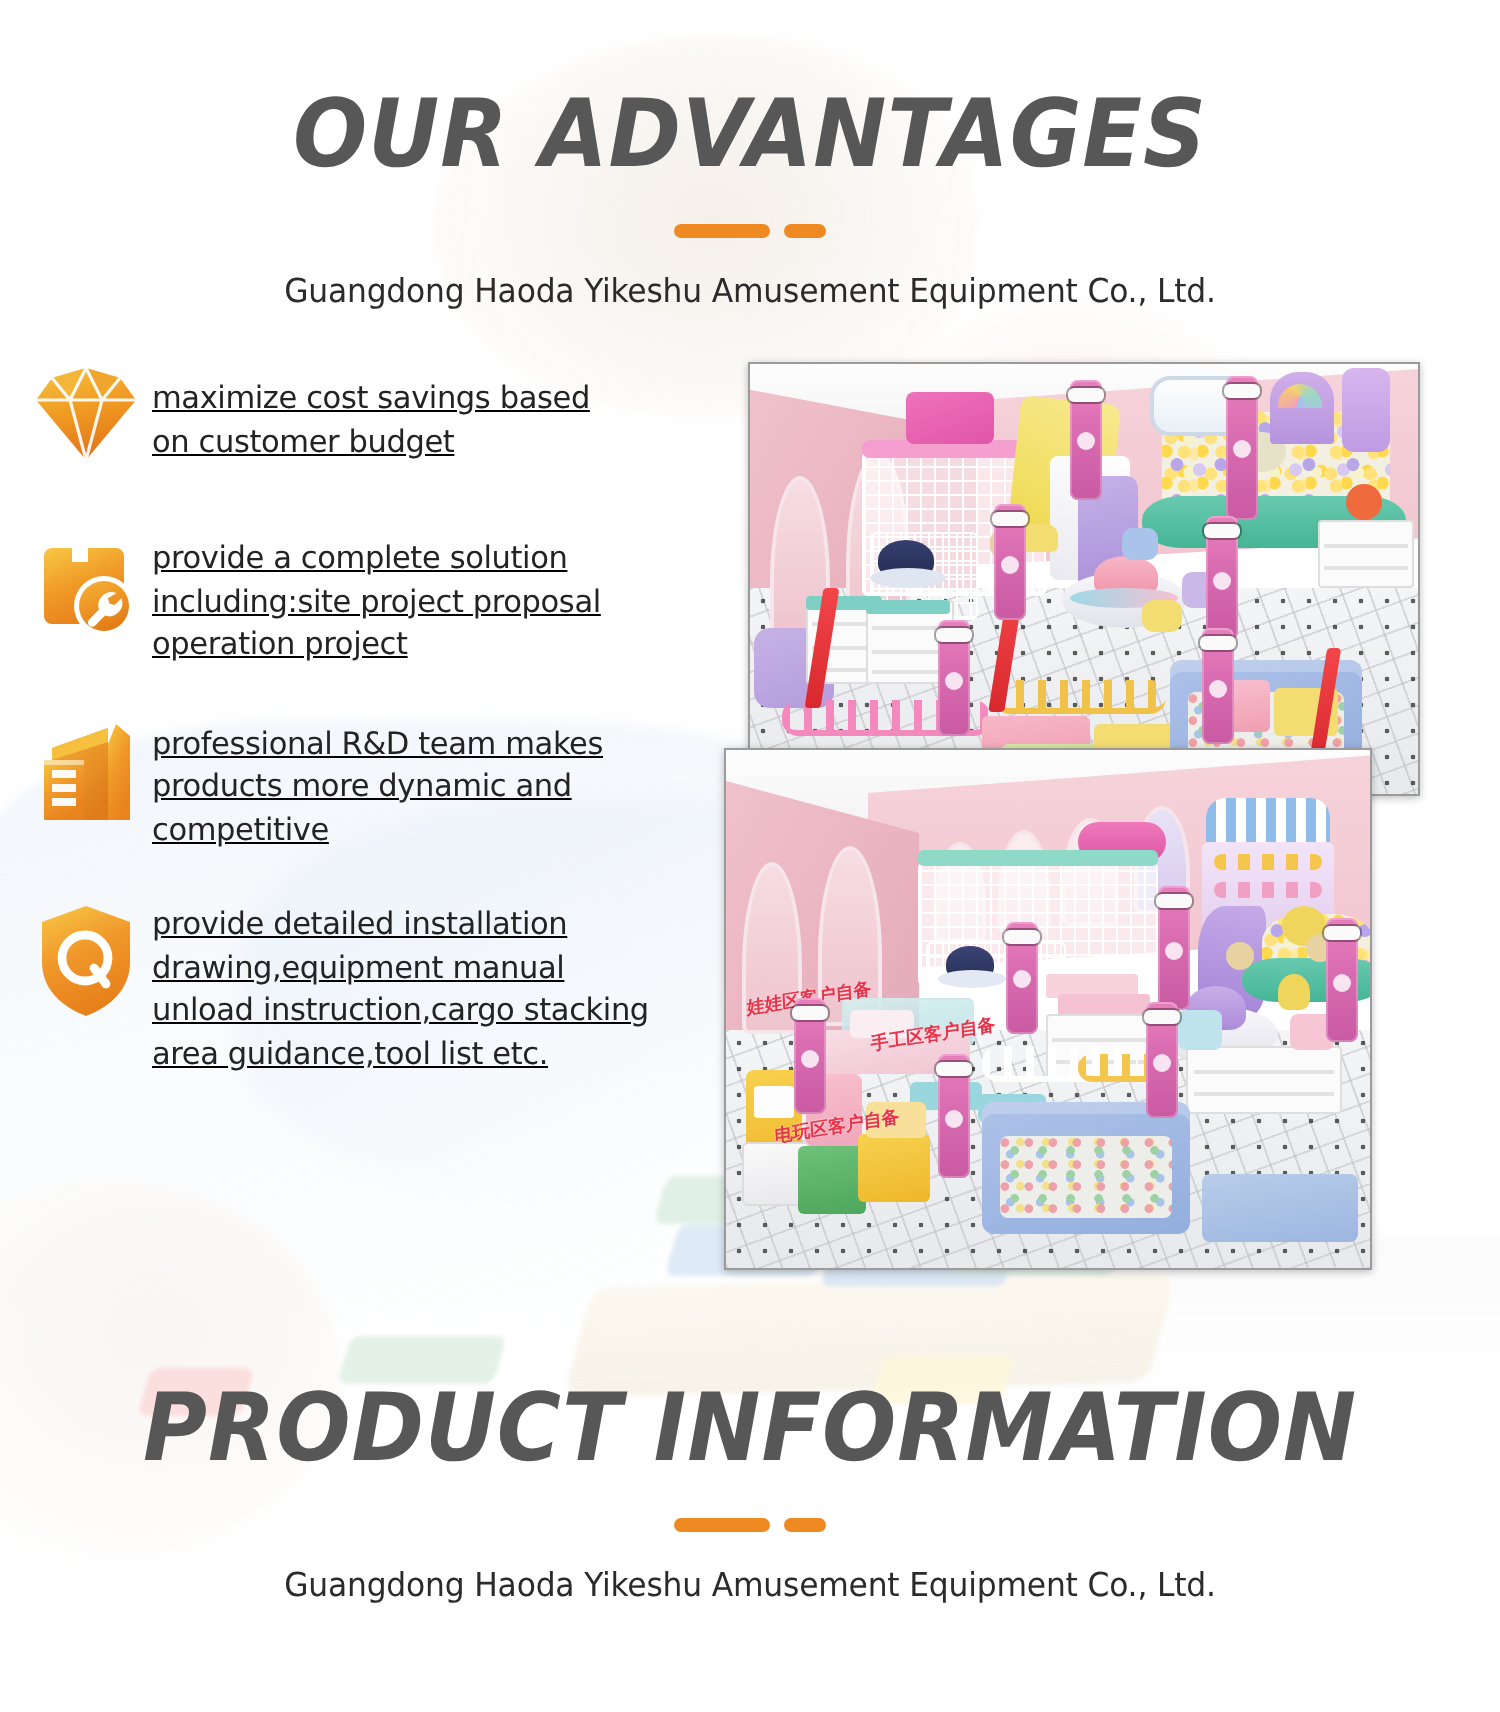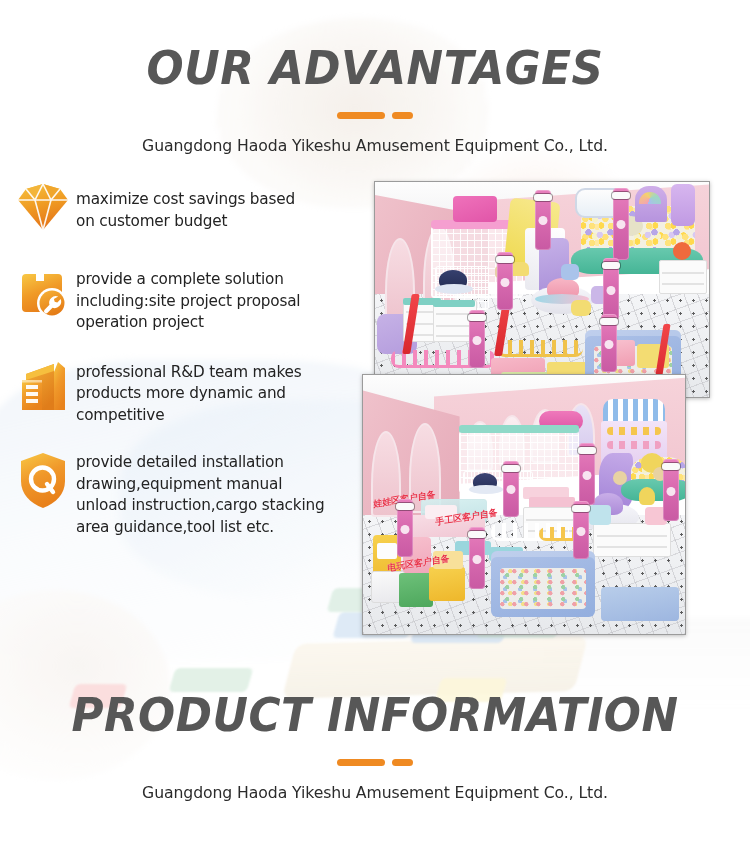--- a/index.html
+++ b/index.html
@@ -99,21 +99,21 @@
     margin-top:17px;
     font-family:"DejaVu Sans", sans-serif;
     font-size:16.5px; color:#2b2b2b; letter-spacing:-.1px;
     transform:scaleX(.95);
   }
 
   
   .body-area { position:relative; height:470px; margin-top:26px; }
 
   .features { position:absolute; left:14px; top:0; width:372px; }
-  .feature { display:flex; align-items:flex-start; margin-bottom:24px; }
+  .feature { display:flex; align-items:flex-start; margin-bottom:24px;text-decoration:underline; }
   .feature .ico { width:62px; flex:0 0 62px; height:60px; position:relative; }
   .feature .ftext {
     font-family:"DejaVu Sans", sans-serif;
     font-size:15.5px; line-height:21.5px; color:#232323;
     padding-top:4px; letter-spacing:-.2px;
     transform:scaleX(.985); transform-origin:left top;
     white-space:pre-line;
   }
   .f1 .ftext { padding-top:8px; }
   .f2 { margin-top:6px; }

